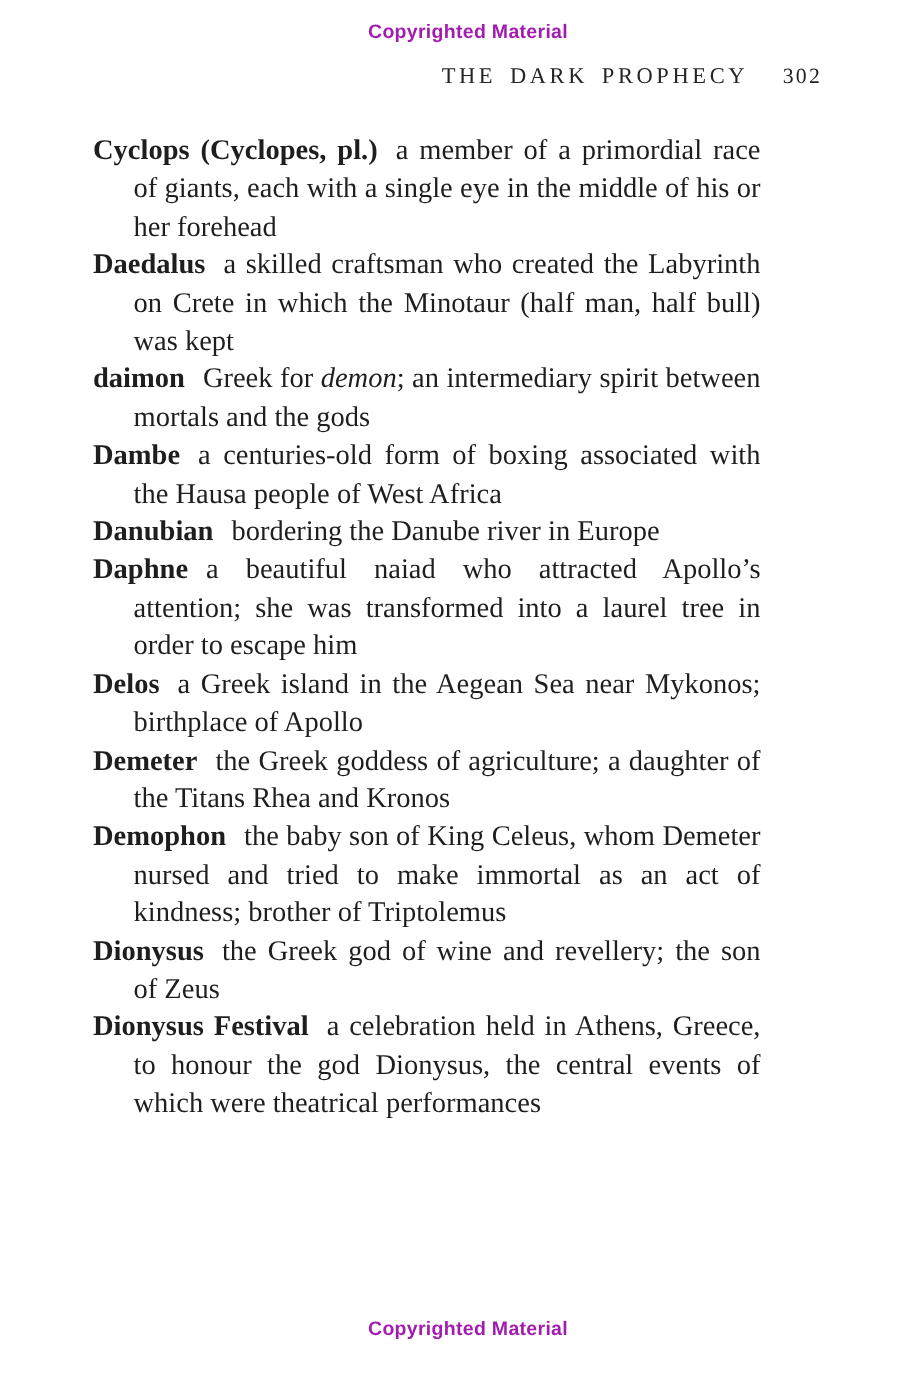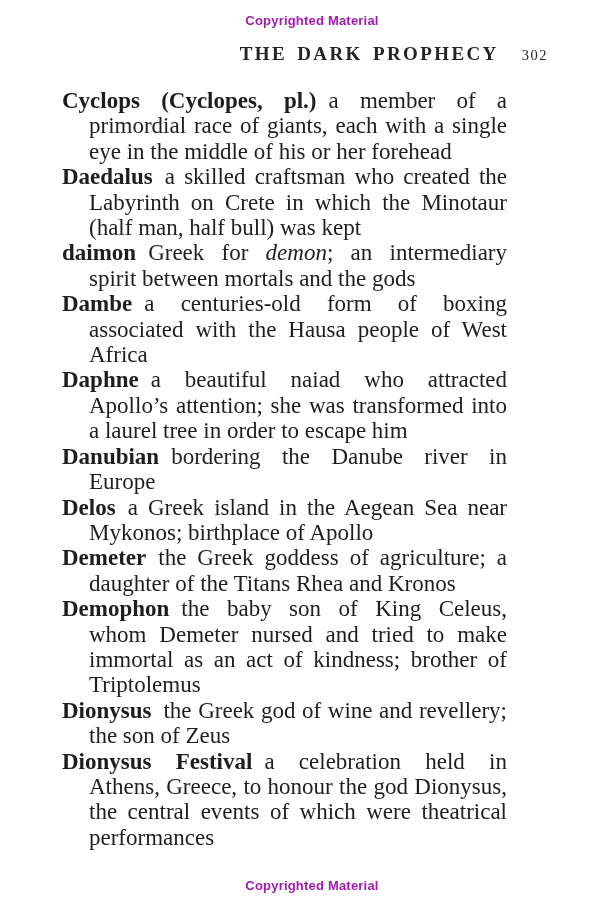--- a/index.html
+++ b/index.html
@@ -28,41 +28,41 @@
   .running-header {
     position: absolute;
     top: 43px;
     left: 62px;
     width: 486px; 
     display: flex;
     justify-content: flex-end;
     align-items: baseline;
   }
   .header-title {
-    font-weight: bold;
-    font-size: 19px;
+    font-weight: normal;
+    font-size: 15px;
     letter-spacing: 2.4px;
     word-spacing: 3px;
     color: #242424;
   }
   .page-number {
     margin-left: 23px;
     font-size: 14.5px;
     letter-spacing: 1.5px;
     color: #242424;
   }
   .glossary {
     position: absolute;
     top: 88px;
     left: 62px;
     width: 445px;
   }
   .entry {
     margin: 0;
-    font-size: 23px;
+    font-size: 19px;
     line-height: 25.4px;
     text-align: justify;
     padding-left: 27px;
     text-indent: -27px;
   }
   .entry .term {
     font-weight: bold;
     margin-right: 12px;
   }
   .entry .term.italic { }
@@ -81,23 +81,23 @@
 
   <div class="glossary">
   <p class="entry"><span class="term">Cyclops (Cyclopes, pl.)</span><span class="definition"><span>a member of a primordial race of giants, each with a single eye in the middle of his or her forehead</span></span></p>
 
   <p class="entry"><span class="term">Daedalus</span><span class="definition"><span>a skilled craftsman who created the Labyrinth on Crete in which the Minotaur (half man, half bull) was kept</span></span></p>
 
   <p class="entry"><span class="term italic">daimon</span><span class="definition"><span>Greek for </span><i>demon</i><span>; an intermediary spirit between mortals and the gods</span></span></p>
 
   <p class="entry"><span class="term">Dambe</span><span class="definition"><span>a centuries-old form of boxing associated with the Hausa people of West Africa</span></span></p>
 
+  <p class="entry"><span class="term">Danubian</span><span class="definition"><span>bordering the Danube river in Europe</span></span></p>
+
   <p class="entry"><span class="term">Daphne</span><span class="definition"><span>a beautiful naiad who attracted Apollo’s attention; she was transformed into a laurel tree in order to escape him</span></span></p>
-
-  <p class="entry"><span class="term">Danubian</span><span class="definition"><span>bordering the Danube river in Europe</span></span></p>
 
   <p class="entry"><span class="term">Delos</span><span class="definition"><span>a Greek island in the Aegean Sea near Mykonos; birthplace of Apollo</span></span></p>
 
   <p class="entry"><span class="term">Demeter</span><span class="definition"><span>the Greek goddess of agriculture; a daughter of the Titans Rhea and Kronos</span></span></p>
 
   <p class="entry"><span class="term">Demophon</span><span class="definition"><span>the baby son of King Celeus, whom Demeter nursed and tried to make immortal as an act of kindness; brother of Triptolemus</span></span></p>
 
   <p class="entry"><span class="term">Dionysus</span><span class="definition"><span>the Greek god of wine and revellery; the son of Zeus</span></span></p>
 
   <p class="entry"><span class="term">Dionysus Festival</span><span class="definition"><span>a celebration held in Athens, Greece, to honour the god Dionysus, the central events of which were theatrical performances</span></span></p>

